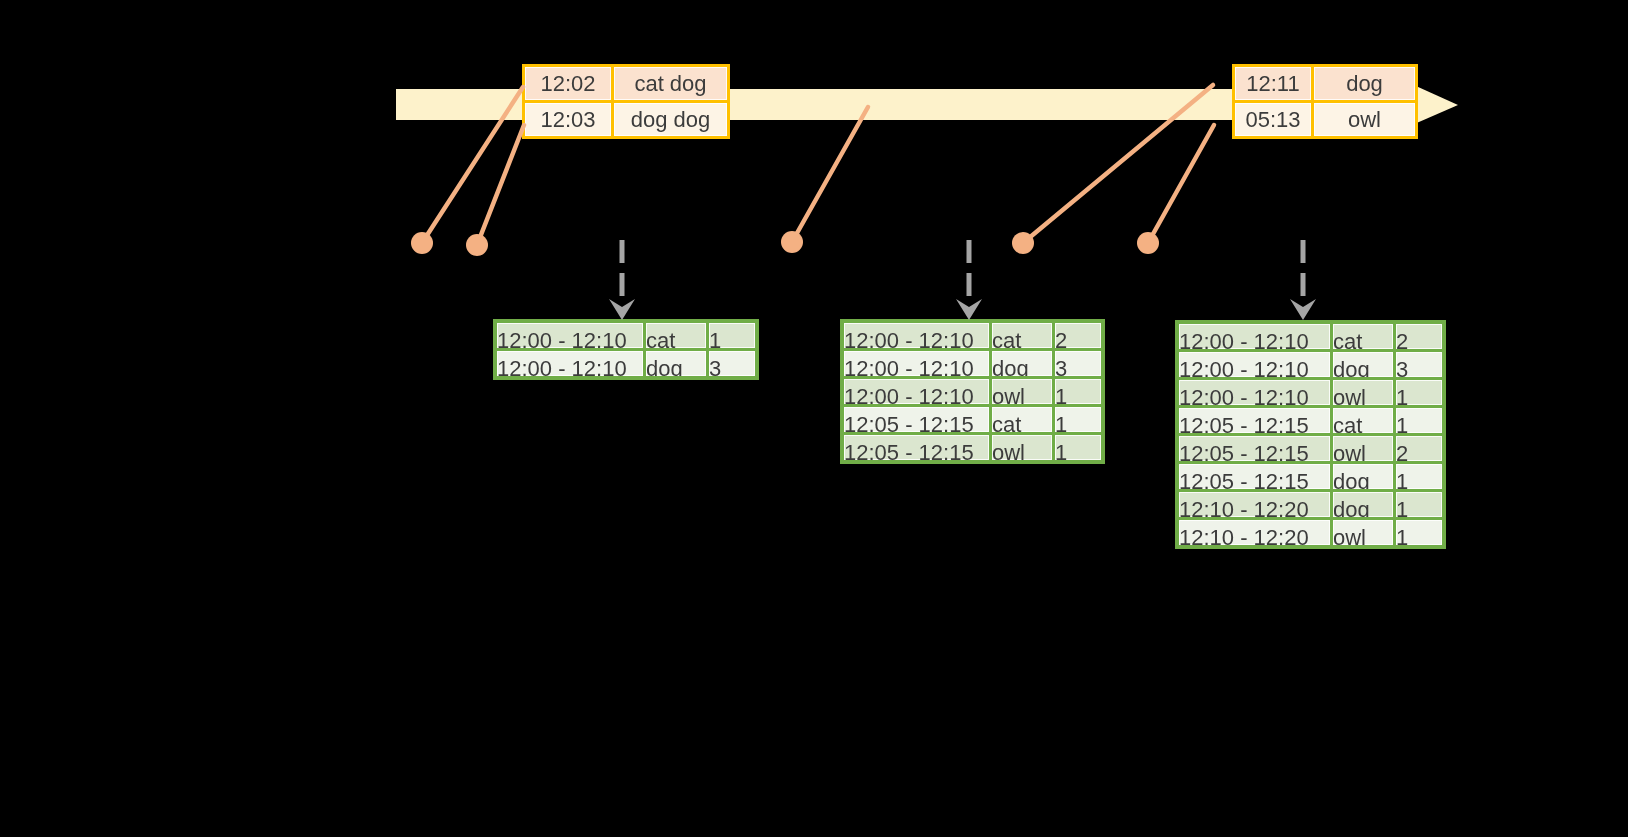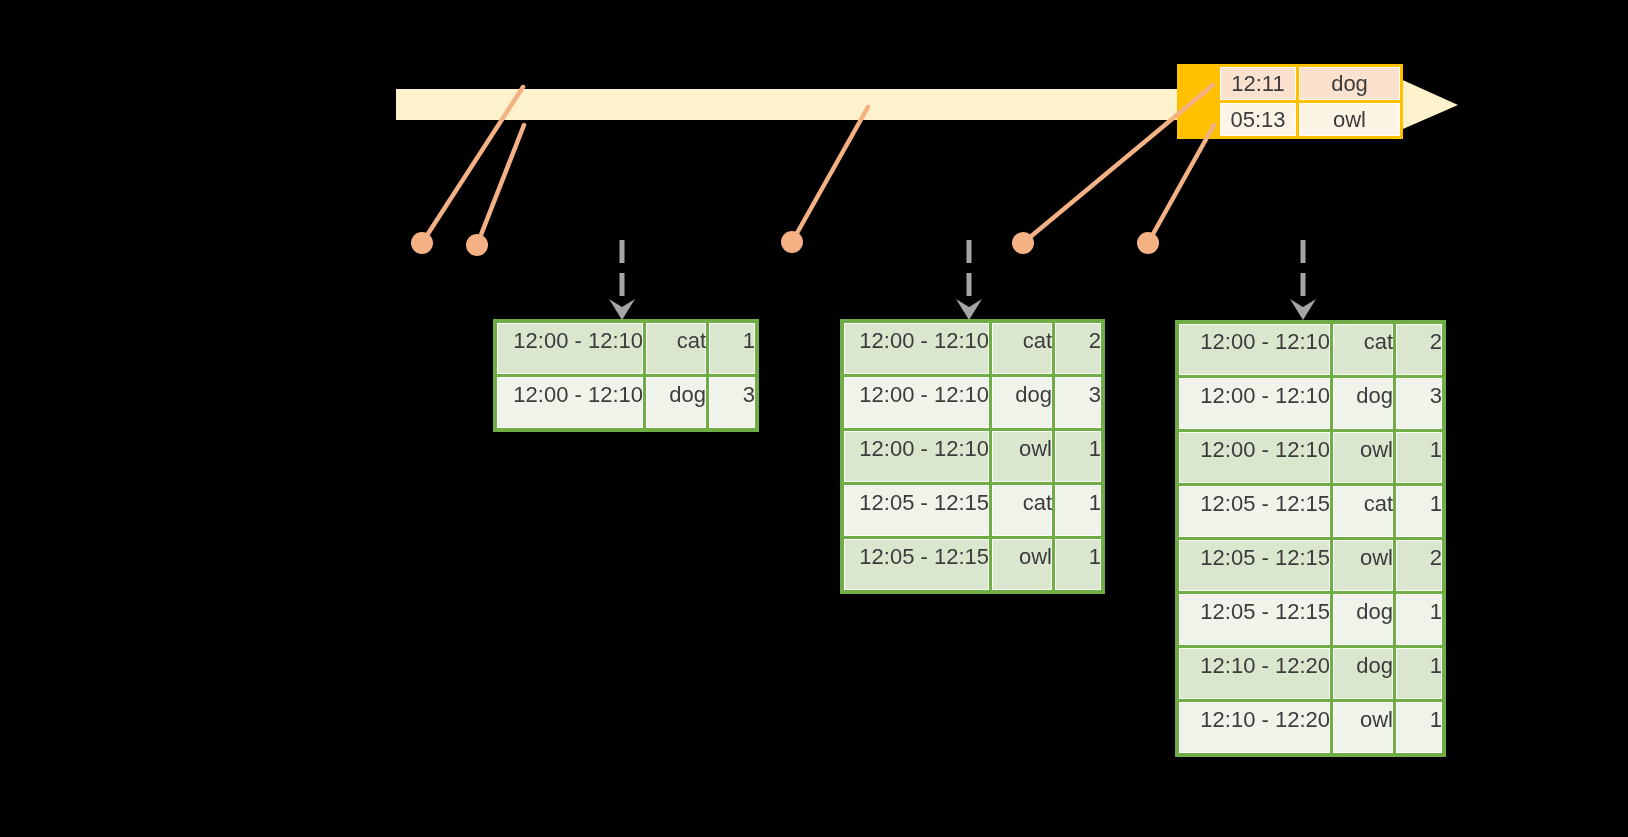--- a/index.html
+++ b/index.html
@@ -27,50 +27,62 @@
   .etable .e-row{display:contents;}
   .etable .cell{
     height:33px;line-height:33px;text-align:center;font-size:22px;
     box-shadow:inset 0 0 0 1px rgba(255,255,255,.85);
     white-space:nowrap;overflow:hidden;
   }
   .etable .e-row:nth-of-type(odd) .cell{background:var(--event-row-peach,#FBE2CF);}
   .etable .e-row:nth-of-type(even) .cell{background:var(--event-row-cream,#FDF4E6);}
   #etable-0{left:522px;top:64px;width:202px;grid-template-columns:86px 1fr;}
   #etable-1{left:867px;top:85px;width:201px;grid-template-columns:86px 1fr;}
-  #etable-2{left:1177px;top:64px;width:180px;grid-template-columns:76px 1fr;padding-left:40px;}
+  #etable-2{left:1232px;top:64px;width:180px;grid-template-columns:76px 1fr;}
   
   .gtable{
     position:absolute;display:grid;gap:3px;
     background:var(--result-border,#70AD47);
     border:4px solid var(--result-border,#70AD47);
     grid-template-columns:1fr 60px 46px;
   }
   .gtable .g-row{display:contents;}
   .gtable .cell{
-    height:51px;line-height:35px;text-align:right;font-size:22px;
+    height:25px;line-height:35px;text-align:left;font-size:22px;
     box-shadow:inset 0 0 0 1px rgba(255,255,255,.85);
     white-space:nowrap;overflow:hidden;
   }
   .gtable .g-row:nth-of-type(odd) .cell{background:var(--result-row-dark,#DBE6CF);}
   .gtable .g-row:nth-of-type(even) .cell{background:var(--result-row-light,#EFF3EA);}
   #gtable-0{left:493px;top:319px;width:258px;}
   #gtable-1{left:840px;top:319px;width:257px;}
   #gtable-2{left:1175px;top:320px;width:263px;}
   
   .overlay{position:absolute;left:0;top:0;pointer-events:none;}
 </style>
 </head>
 <body>
 
 <div class="canvas">
 
   <div class="timeline-band"></div>
   <div class="timeline-arrowhead"></div>
 
+  <div class="etable" id="etable-0">
+
+      <div class="e-row">
+        <div class="cell">12:02</div>
+        <div class="cell">cat dog</div>
+      </div>
+
+      <div class="e-row">
+        <div class="cell">12:03</div>
+        <div class="cell">dog dog</div>
+      </div>
+    </div>
 
 
   <div class="etable" id="etable-2">
 
       <div class="e-row">
         <div class="cell">12:11</div>
         <div class="cell">dog</div>
       </div>
 
       <div class="e-row">

